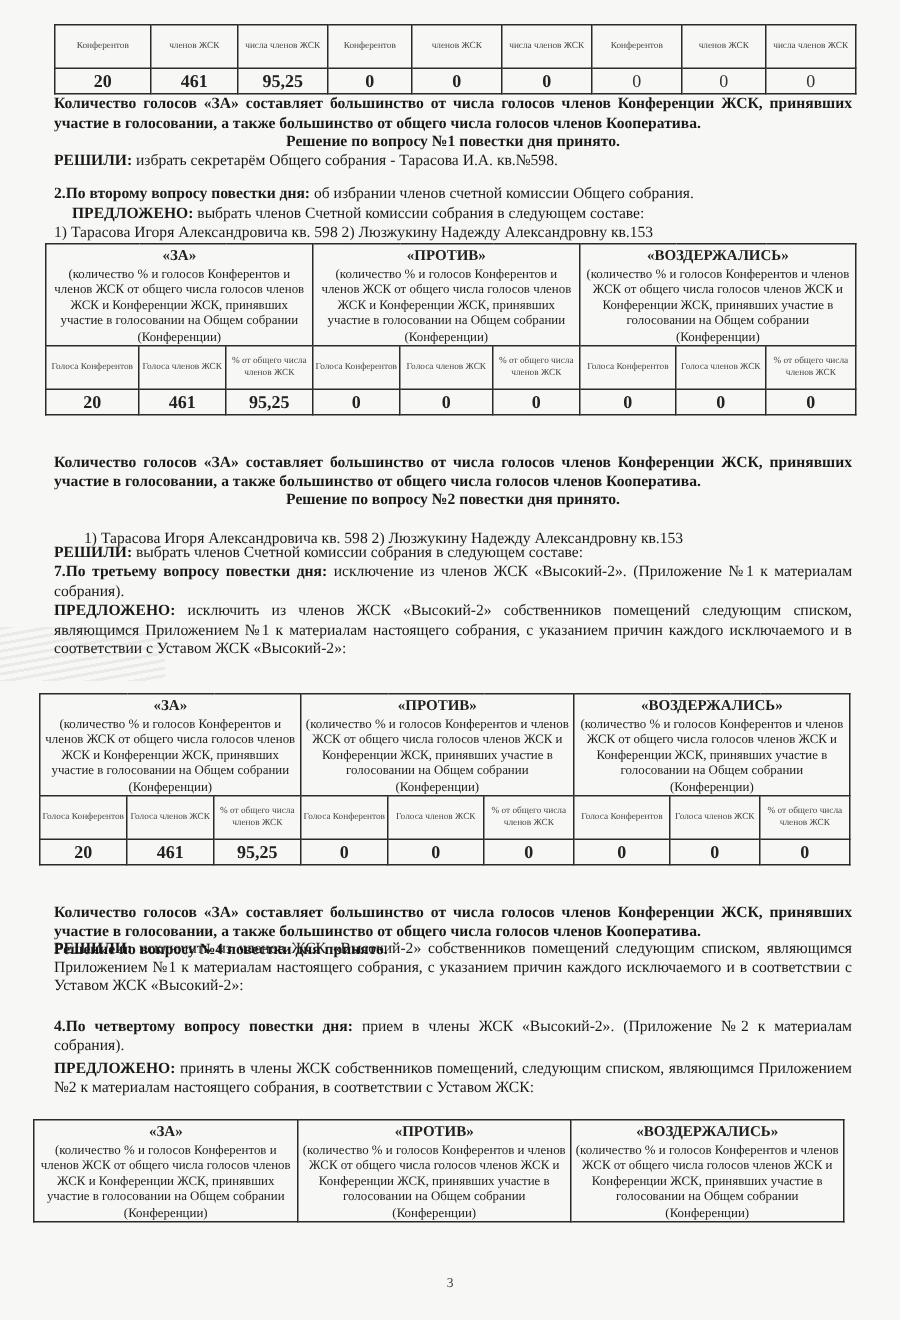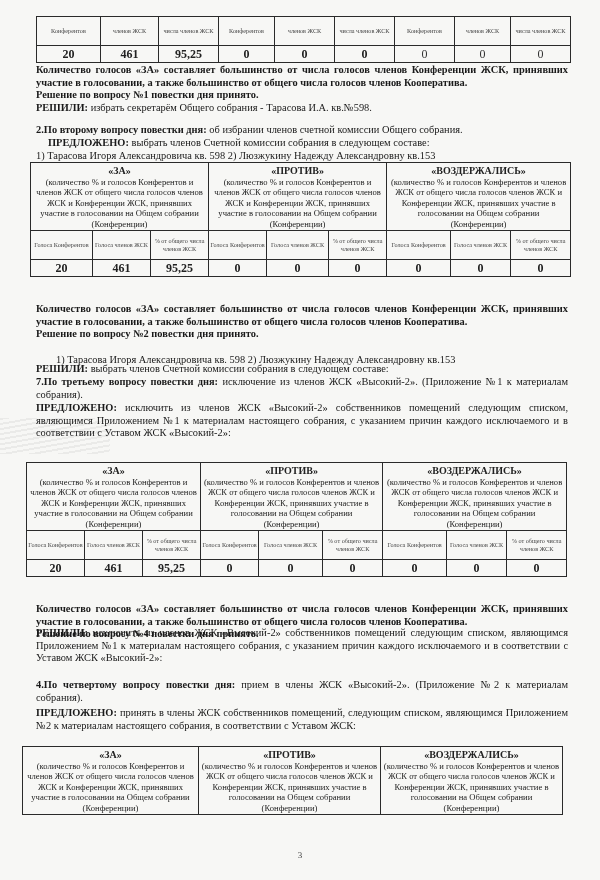--- a/index.html
+++ b/index.html
@@ -63,21 +63,21 @@
       <td class="val">0</td>
       <td class="val">0</td>
       <td class="val dim">0</td>
       <td class="val dim">0</td>
       <td class="val dim">0</td>
     </tr>
   </tbody>
     </table>
 
   <div class="blk just b" style="top:64px;">Количество голосов «ЗА» составляет большинство от числа голосов членов Конференции ЖСК, принявших участие в голосовании, а также большинство от общего числа голосов членов Кооператива.</div>
-  <div class="blk b" style="top:89px;">Решение по вопросу №1 повестки дня принято.</div>
+  <div class="blk b" style="top:89px;text-align:center;">Решение по вопросу №1 повестки дня принято.</div>
   <div class="blk" style="top:102px;">
     <b>РЕШИЛИ:</b>
     <span>избрать секретарём Общего собрания -  Тарасова И.А. кв.№598.</span>
   </div>
 
   <div class="blk" style="top:124px;">
     <b>2.По второму вопросу повестки дня:</b>
     <span>об избрании членов счетной комиссии Общего собрания.</span>
   </div>
   <div class="blk" style="top:137px;margin-left:12px;">
@@ -123,21 +123,21 @@
       <td class="val">0</td>
       <td class="val">0</td>
       <td class="val">0</td>
       <td class="val">0</td>
       <td class="val">0</td>
     </tr>
   </tbody>
     </table>
 
   <div class="blk just b" style="top:303px;">Количество голосов «ЗА» составляет большинство от числа голосов членов Конференции ЖСК, принявших участие в голосовании, а также большинство от общего числа голосов членов Кооператива.</div>
-  <div class="blk b" style="top:328px;">Решение по вопросу №2 повестки дня принято.</div>
+  <div class="blk b" style="top:328px;text-align:center;">Решение по вопросу №2 повестки дня принято.</div>
   <div class="blk" style="top:341px;margin-top:22px;">
     <b>РЕШИЛИ:</b>
     <span>выбрать членов Счетной комиссии собрания в следующем составе:</span>
   </div>
   <div class="blk ind" style="top:354px;">1)   Тарасова Игоря Александровича кв. 598 2) Люзжукину Надежду Александровну кв.153</div>
 
   <div class="blk just" style="top:376px;">
     <b>7.По третьему вопросу повестки дня:</b>
     <span>исключение из членов ЖСК «Высокий-2». (Приложение №1 к материалам собрания).</span>
   </div>

